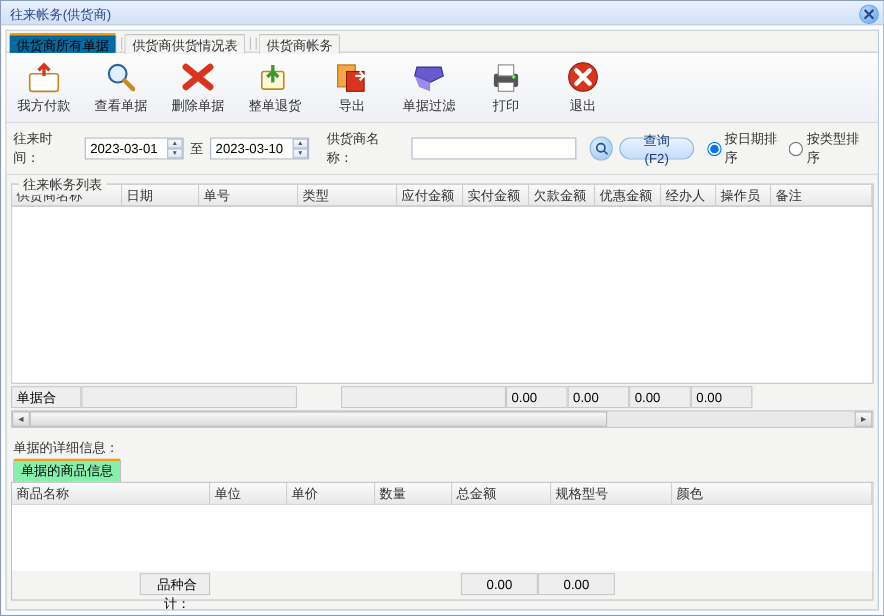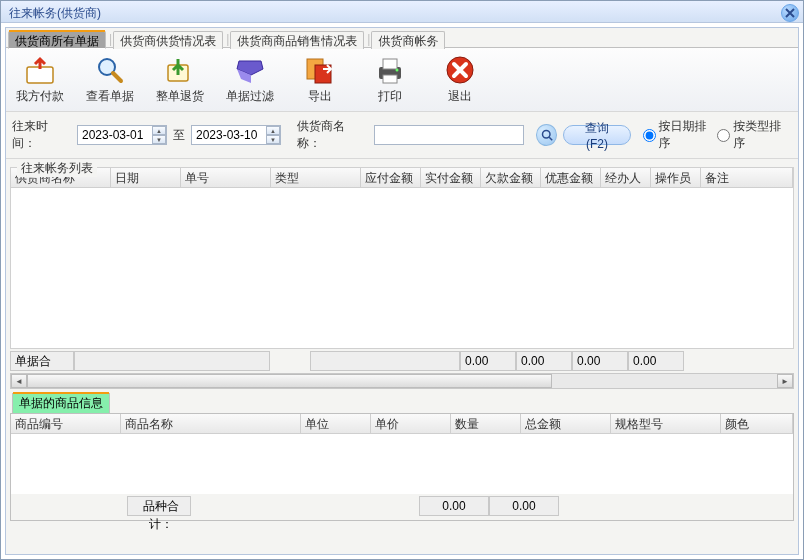--- a/index.html
+++ b/index.html
@@ -24,21 +24,21 @@
 .content { padding: 4px; height: calc(100% - 22px); }
 
 .panel { border: 1px solid #b6c6de; background: #f4f4f2; height: 100%; padding: 0; position:relative;}
 
 .tabs { display: flex; height: 20px; background: #f4f4f2; border-bottom: 1px solid #c0c0c0; padding-left:2px; padding-top:2px;}
 .tab {
   padding: 1px 6px 0 6px; border: 1px solid #c0c0c0; border-bottom: none;
   background: #f4f4f2; margin-right: 2px; color: #333; cursor: pointer;
   border-radius: 2px 2px 0 0; position:relative; top:1px; height:18px; line-height:16px;
 }
-.tab.active { background: #a3a3a3; border-bottom: 1px solid #fff; color:#000;}
+.tab.active { background: #0369a1; border-bottom: 1px solid #fff; color:#000;}
 .tab.active::after{content:""; position:absolute; left:0; right:0; top:-2px; height:2px; background:#f39c12;}
 .sep { color:#c0c0c0; padding:2px 1px 0 1px;}
 
 .toolbar {
   display: flex; padding: 6px 6px; gap: 14px;
   background: linear-gradient(#fdfdfd, #eef0f4);
   border-bottom: 1px solid #d8d8d8;
 }
 .tool { display: flex; flex-direction: column; align-items: center; width: 56px; cursor: pointer; gap:2px;}
 .tool .ico { width: 36px; height: 32px; display:flex; align-items:center; justify-content:center;}
@@ -124,21 +124,20 @@
   </div>
 
   <div class="content">
     <div class="panel">
 
       <div class="tabs">
         <div class="tab active">供货商所有单据</div>
         <span class="sep">|</span>
         <div class="tab">供货商供货情况表</div>
         <span class="sep">|</span>
-        <div class="tab">供货商商品销售情况表</div>
         <span class="sep">|</span>
         <div class="tab">供货商帐务</div>
       </div>
 
       <div class="toolbar">
         <div class="tool">
           <div class="ico">
             <svg width="34" height="30">
                 <rect x="4" y="12" width="26" height="16" rx="2" fill="#fff" stroke="#c0881f" stroke-width="1.5"></rect>
                 <path d="M17 14 L17 4 M12 9 L17 4 L22 9" stroke="#d9341c" stroke-width="3" fill="none"></path>
@@ -151,44 +150,52 @@
             <svg width="34" height="30">
                 <circle cx="14" cy="12" r="8" fill="#dff0ff" stroke="#2b64a8" stroke-width="2"></circle>
                 <path d="M20 18 L28 26" stroke="#c78a1e" stroke-width="4" stroke-linecap="round"></path>
               </svg>
           </div>
           <span class="lbl">查看单据</span>
         </div>
         <div class="tool">
           <div class="ico">
             <svg width="34" height="30">
+                <path d="M6 6 L28 24 M28 6 L6 24" stroke="#d9341c" stroke-width="6" stroke-linecap="round"></path>
+              </svg>
+          </div>
+          <span class="lbl">删除单据</span>
+        </div>
+        <div class="tool">
+          <div class="ico">
+            <svg width="34" height="30">
                 <rect x="5" y="10" width="20" height="16" rx="2" fill="#fff9d6" stroke="#c08a1f" stroke-width="1.5"></rect>
                 <path d="M15 20 L15 4 M10 9 L15 14 L20 9" stroke="#3a9a2e" stroke-width="3" fill="none" transform="rotate(180 15 12)"></path>
               </svg>
           </div>
           <span class="lbl">整单退货</span>
-        </div>
-        <div class="tool">
-          <div class="ico">
-            <svg width="34" height="30">
-                <path d="M6 6 L28 6 L30 14 L18 20 L4 14 Z" fill="#6a5acd" stroke="#3a2a9d" stroke-width="1"></path>
-                <path d="M4 14 L18 20 L18 28 L8 24 Z" fill="#9a8aed"></path>
-              </svg>
-          </div>
-          <span class="lbl">单据过滤</span>
         </div>
         <div class="tool">
           <div class="ico">
             <svg width="34" height="30">
                 <rect x="4" y="4" width="16" height="20" fill="#f4a742" stroke="#b5711a"></rect>
                 <rect x="12" y="10" width="16" height="18" fill="#d9341c" stroke="#8a1a0c"></rect>
                 <path d="M20 14 L28 14 M24 10 L28 14 L24 18" stroke="#fff" stroke-width="2" fill="none"></path>
               </svg>
           </div>
           <span class="lbl">导出</span>
+        </div>
+        <div class="tool">
+          <div class="ico">
+            <svg width="34" height="30">
+                <path d="M6 6 L28 6 L30 14 L18 20 L4 14 Z" fill="#6a5acd" stroke="#3a2a9d" stroke-width="1"></path>
+                <path d="M4 14 L18 20 L18 28 L8 24 Z" fill="#9a8aed"></path>
+              </svg>
+          </div>
+          <span class="lbl">单据过滤</span>
         </div>
         <div class="tool">
           <div class="ico">
             <svg width="34" height="30">
                 <rect x="6" y="12" width="22" height="12" rx="2" fill="#555"></rect>
                 <rect x="10" y="4" width="14" height="10" fill="#fff" stroke="#888"></rect>
                 <rect x="10" y="20" width="14" height="8" fill="#fff" stroke="#888"></rect>
                 <circle cx="24" cy="15" r="1.5" fill="#6f6"></circle>
               </svg>
           </div>
@@ -275,27 +282,27 @@
       </div>
 
       <div class="hscroll">
         <div class="arr">◄</div>
         <div class="track">
             <div class="thumb"></div>
           </div>
         <div class="arr">►</div>
       </div>
 
+      <div class="detaillbl">单据的详细信息：</div>
       <div class="subtab-row">
         <span class="subtab">单据的商品信息</span>
       </div>
       <div class="subpanel">
         <div class="listb">
           <div class="gridhead">
-            <div class="cb1">商品编号</div>
             <div class="cb2">商品名称</div>
             <div class="cb3">单位</div>
             <div class="cb4">单价</div>
             <div class="cb5">数量</div>
             <div class="cb6">总金额</div>
             <div class="cb7">规格型号</div>
             <div class="cb8">颜色</div>
           </div>
           <div class="gridbody" style="height:60px"></div>
         </div>

